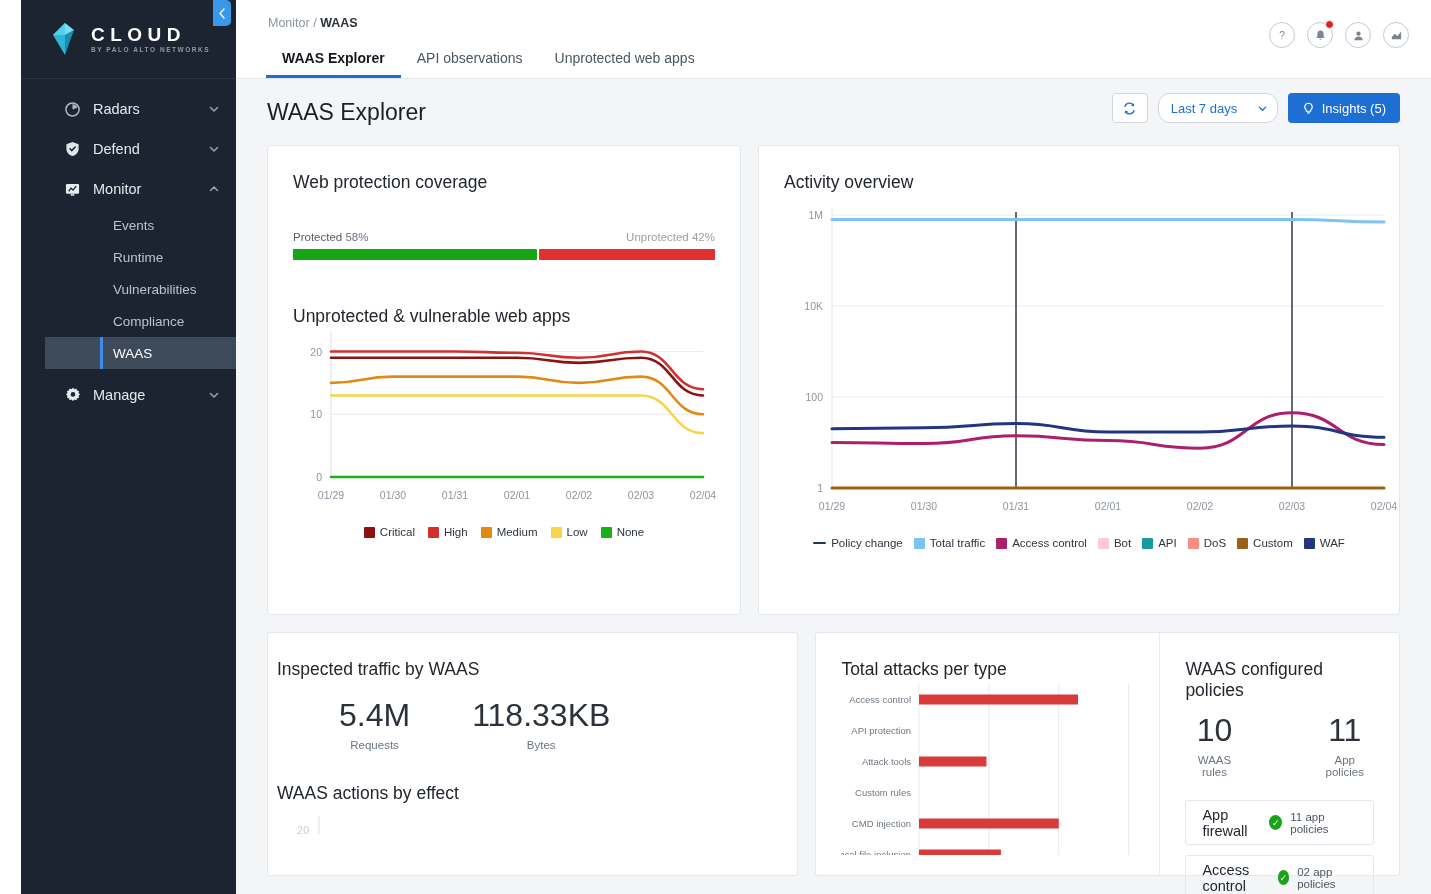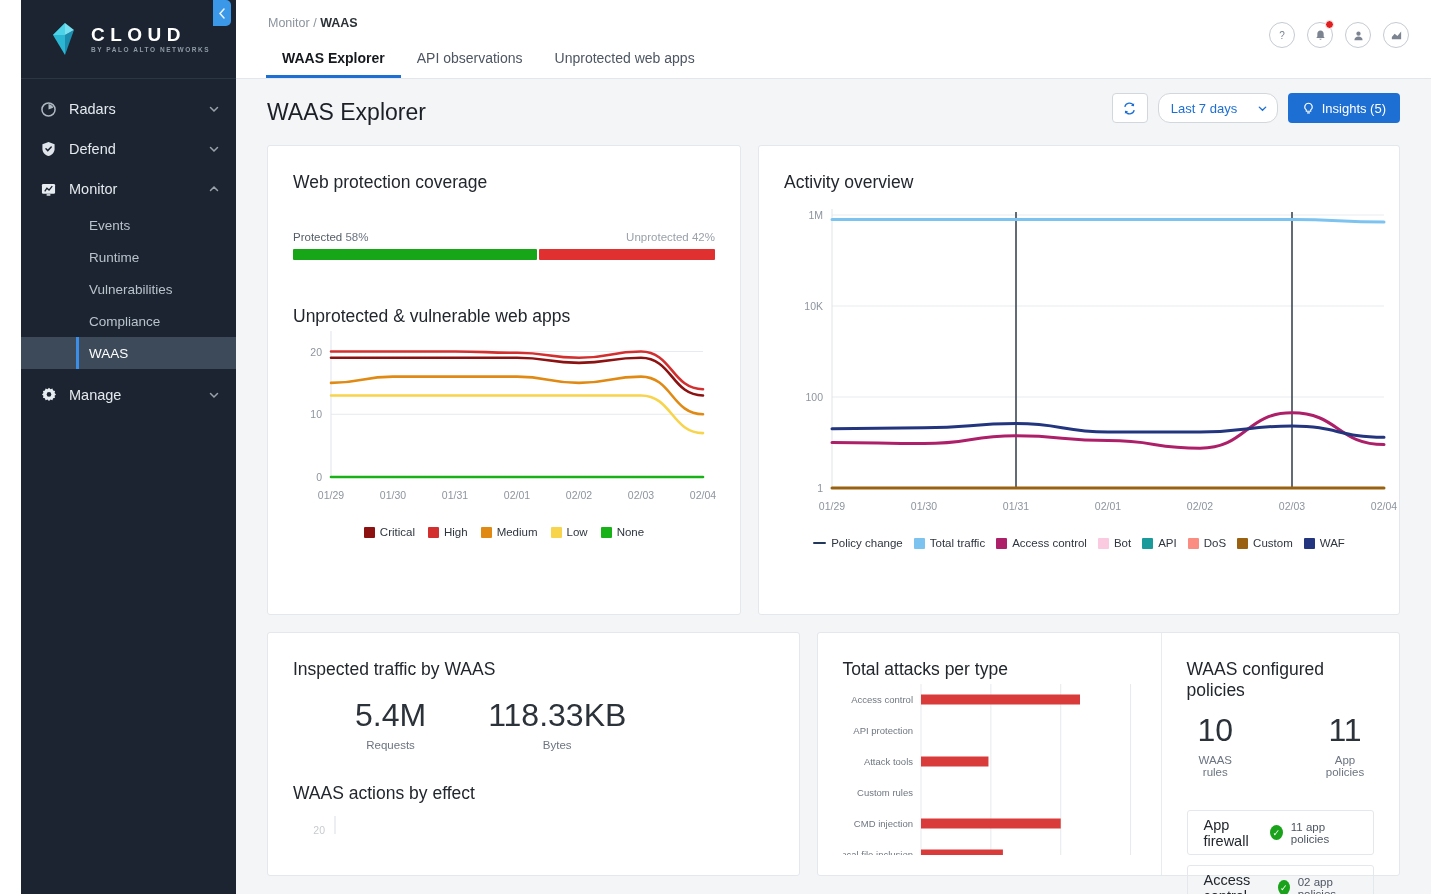--- a/index.html
+++ b/index.html
@@ -29,21 +29,21 @@
   .logo-mark { width: 30px; height: 34px; margin-right: 10px; flex: 0 0 30px; }
   .logo-text { display: flex; flex-direction: column; justify-content: center; }
   .logo-title {
     font-size: 19px; letter-spacing: 5.5px; color: #fff;
     font-weight: 700; line-height: 1.05;
   }
   .logo-sub {
     font-size: 6.5px; letter-spacing: 1.55px; color: #8f9aa6;
     font-weight: 700; margin-top: 2px;
   }
-  .nav { padding-top: 10px; }
+  .nav { padding-top: 10px; padding-left: 24px; }
   .nav-group {
     height: 40px; display: flex; align-items: center;
     padding: 0 16px 0 20px; cursor: pointer;
     font-size: 14.5px; color: #e4e9ee;
   }
   .nav-group .ico { width: 22px; flex: 0 0 22px; display:flex; align-items:center; }
   .nav-group .lbl { flex: 1 1 auto; margin-left: 6px; }
   .chev { width: 12px; height: 12px; flex: 0 0 12px; opacity: .75; }
   .nav-sub {
     height: 32px; display: flex; align-items: center;
@@ -141,21 +141,21 @@
   #card-activity { width: 544px; height: 470px; padding: 26px 25px 0; flex: 1 1 auto; }
 
   .bar-labels { display: flex; justify-content: space-between; margin-top: 38px; font-size: 11.5px; }
   .bl-left { color: #2c3238; } .bl-left span { color: #555d66; }
   .bl-right { color: #2c3238; } .bl-right span { color: #9aa1a9; }
   .split-bar { display: flex; height: 11px; margin-top: 6px; gap: 2px; }
   .sb-green { background: #17a617; border-radius: 1px; }
   .sb-red { background: #e03030; border-radius: 1px; }
 
   
-  #card-inspected { width: 566px; height: 244px; padding: 26px 25px 0; }
+  #card-inspected { width: 566px; height: 244px; padding: 26px 9px 0; }
   #card-attacks { flex: 1 1 auto; height: 244px; display: flex; }
   .attacks-left { width: 344px; padding: 26px 25px 0; border-right: 1px solid #e9ecef; }
   .attacks-right { flex: 1 1 auto; padding: 26px 25px 0; }
 
   .stat-row { display: flex; margin-top: 16px; }
   .stat { text-align: center; }
   .stat .num { font-size: 32px; color: #2c3239; font-weight: 300; line-height: 1.2; }
   .stat .lbl { font-size: 11.5px; color: #6b7480; margin-top: 5px; }
 
   .policy-item {
@@ -519,21 +519,21 @@
           <div class="stat-row" style="justify-content:center;gap:72px;margin-top:10px">
             <div class="stat">
               <div class="num">10</div>
               <div class="lbl">WAAS rules</div>
             </div>
             <div class="stat">
               <div class="num">11</div>
               <div class="lbl">App policies</div>
             </div>
           </div>
-          <div class="policy-item" style="margin-top:32px">
+          <div class="policy-item" style="margin-top:22px">
             <span class="policy-name">App firewall</span>
             <span class="policy-right">
               <span class="check-ic">✓</span>
               <span>11 app policies</span>
             </span>
           </div>
           <div class="policy-item">
             <span class="policy-name">Access control</span>
             <span class="policy-right">
               <span class="check-ic">✓</span>

